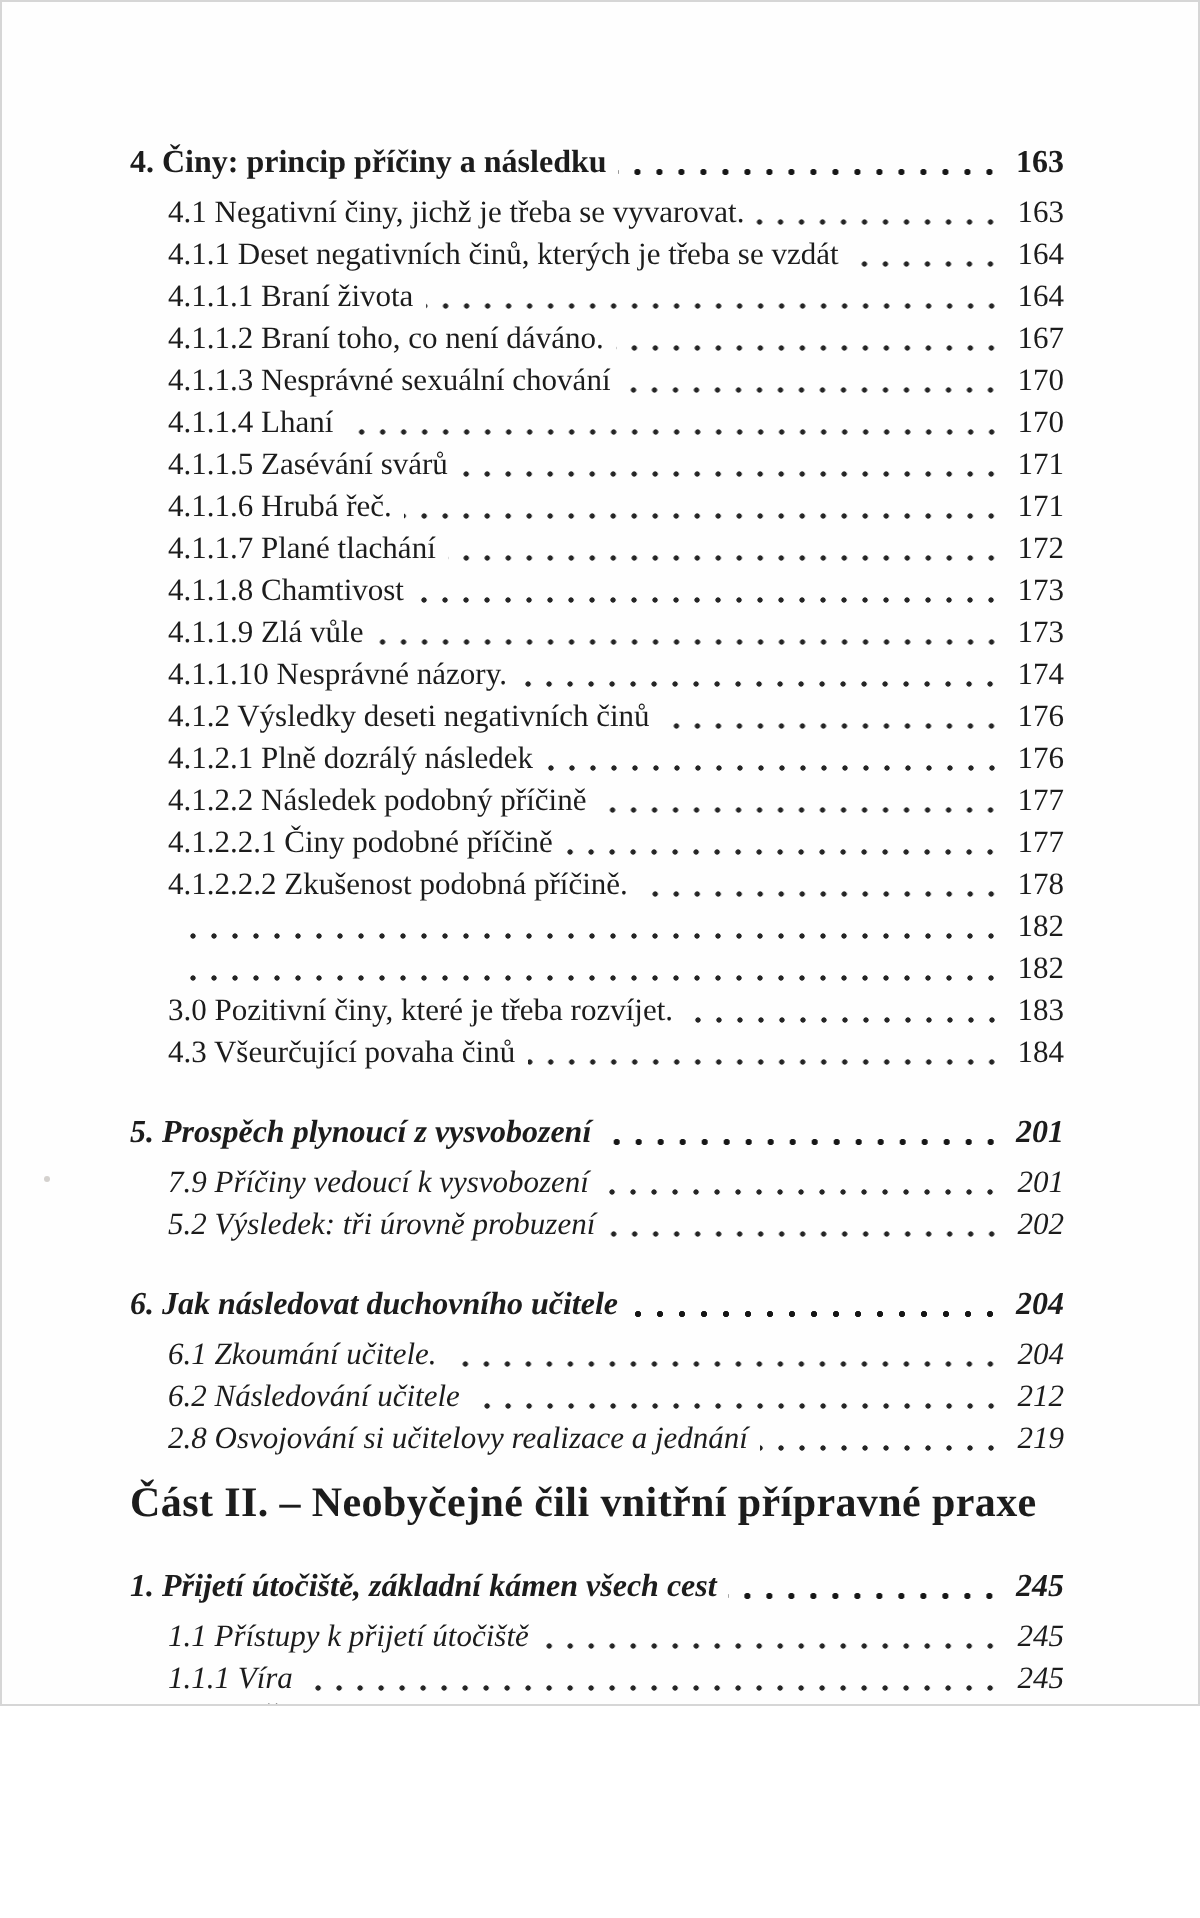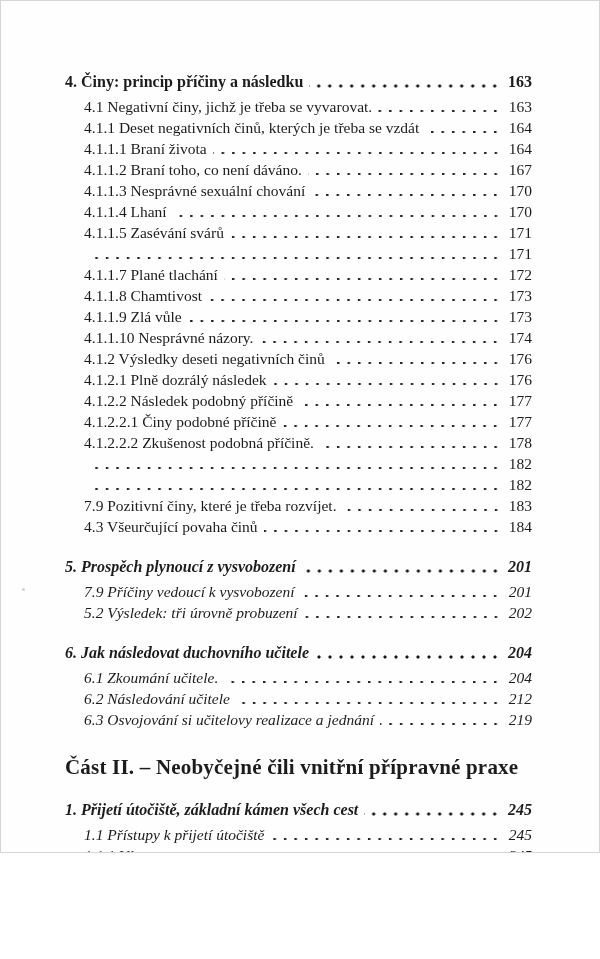--- a/index.html
+++ b/index.html
@@ -55,21 +55,21 @@
   }
   .pagenum {
     min-width: 27px;
     text-align: right;
     white-space: nowrap;
   }
   .part-heading {
     font-size: 21px;
     font-weight: bold;
     line-height: 26px;
-    margin-top: 24px;
+    margin-top: 8px;
     letter-spacing: 0.2px;
     color: var(--text);
   }
   .scan-speck {
     position: absolute;
     left: 21px;
     top: 587px;
     width: 3px;
     height: 3px;
     border-radius: 50%;
@@ -117,20 +117,21 @@
           <span class="label">4.1.1.4 Lhaní</span>
           <span class="dots"></span>
           <span class="pagenum">170</span>
         </div>
         <div class="row sub">
           <span class="label">4.1.1.5 Zasévání svárů</span>
           <span class="dots"></span>
           <span class="pagenum">171</span>
         </div>
         <div class="row sub">
+          <span class="label">4.1.1.6 Hrubá řeč.</span>
           <span class="dots"></span>
           <span class="pagenum">171</span>
         </div>
         <div class="row sub">
           <span class="label">4.1.1.7 Plané tlachání</span>
           <span class="dots"></span>
           <span class="pagenum">172</span>
         </div>
         <div class="row sub">
           <span class="label">4.1.1.8 Chamtivost</span>
@@ -174,21 +175,21 @@
         </div>
         <div class="row sub">
           <span class="dots"></span>
           <span class="pagenum">182</span>
         </div>
         <div class="row sub">
           <span class="dots"></span>
           <span class="pagenum">182</span>
         </div>
         <div class="row sub">
-          <span class="label">7.9 Pozitivní činy, které je třeba rozvíjet.</span>
+          <span class="label">3.0 Pozitivní činy, které je třeba rozvíjet.</span>
           <span class="dots"></span>
           <span class="pagenum">183</span>
         </div>
         <div class="row sub">
           <span class="label">4.3 Všeurčující povaha činů</span>
           <span class="dots"></span>
           <span class="pagenum">184</span>
         </div>
       </div>
       <div class="toc-section">
@@ -218,21 +219,21 @@
           <span class="label">6.1 Zkoumání učitele.</span>
           <span class="dots"></span>
           <span class="pagenum">204</span>
         </div>
         <div class="row sub">
           <span class="label">6.2 Následování učitele</span>
           <span class="dots"></span>
           <span class="pagenum">212</span>
         </div>
         <div class="row sub">
-          <span class="label">6.3 Osvojování si učitelovy realizace a jednání</span>
+          <span class="label">2.8 Osvojování si učitelovy realizace a jednání</span>
           <span class="dots"></span>
           <span class="pagenum">219</span>
         </div>
       </div>
       <h2 class="part-heading">Část II. – Neobyčejné čili vnitřní přípravné praxe</h2>
       <div class="toc-section">
         <div class="row chapter">
           <span class="label">1. Přijetí útočiště, základní kámen všech cest</span>
           <span class="dots"></span>
           <span class="pagenum">245</span>

